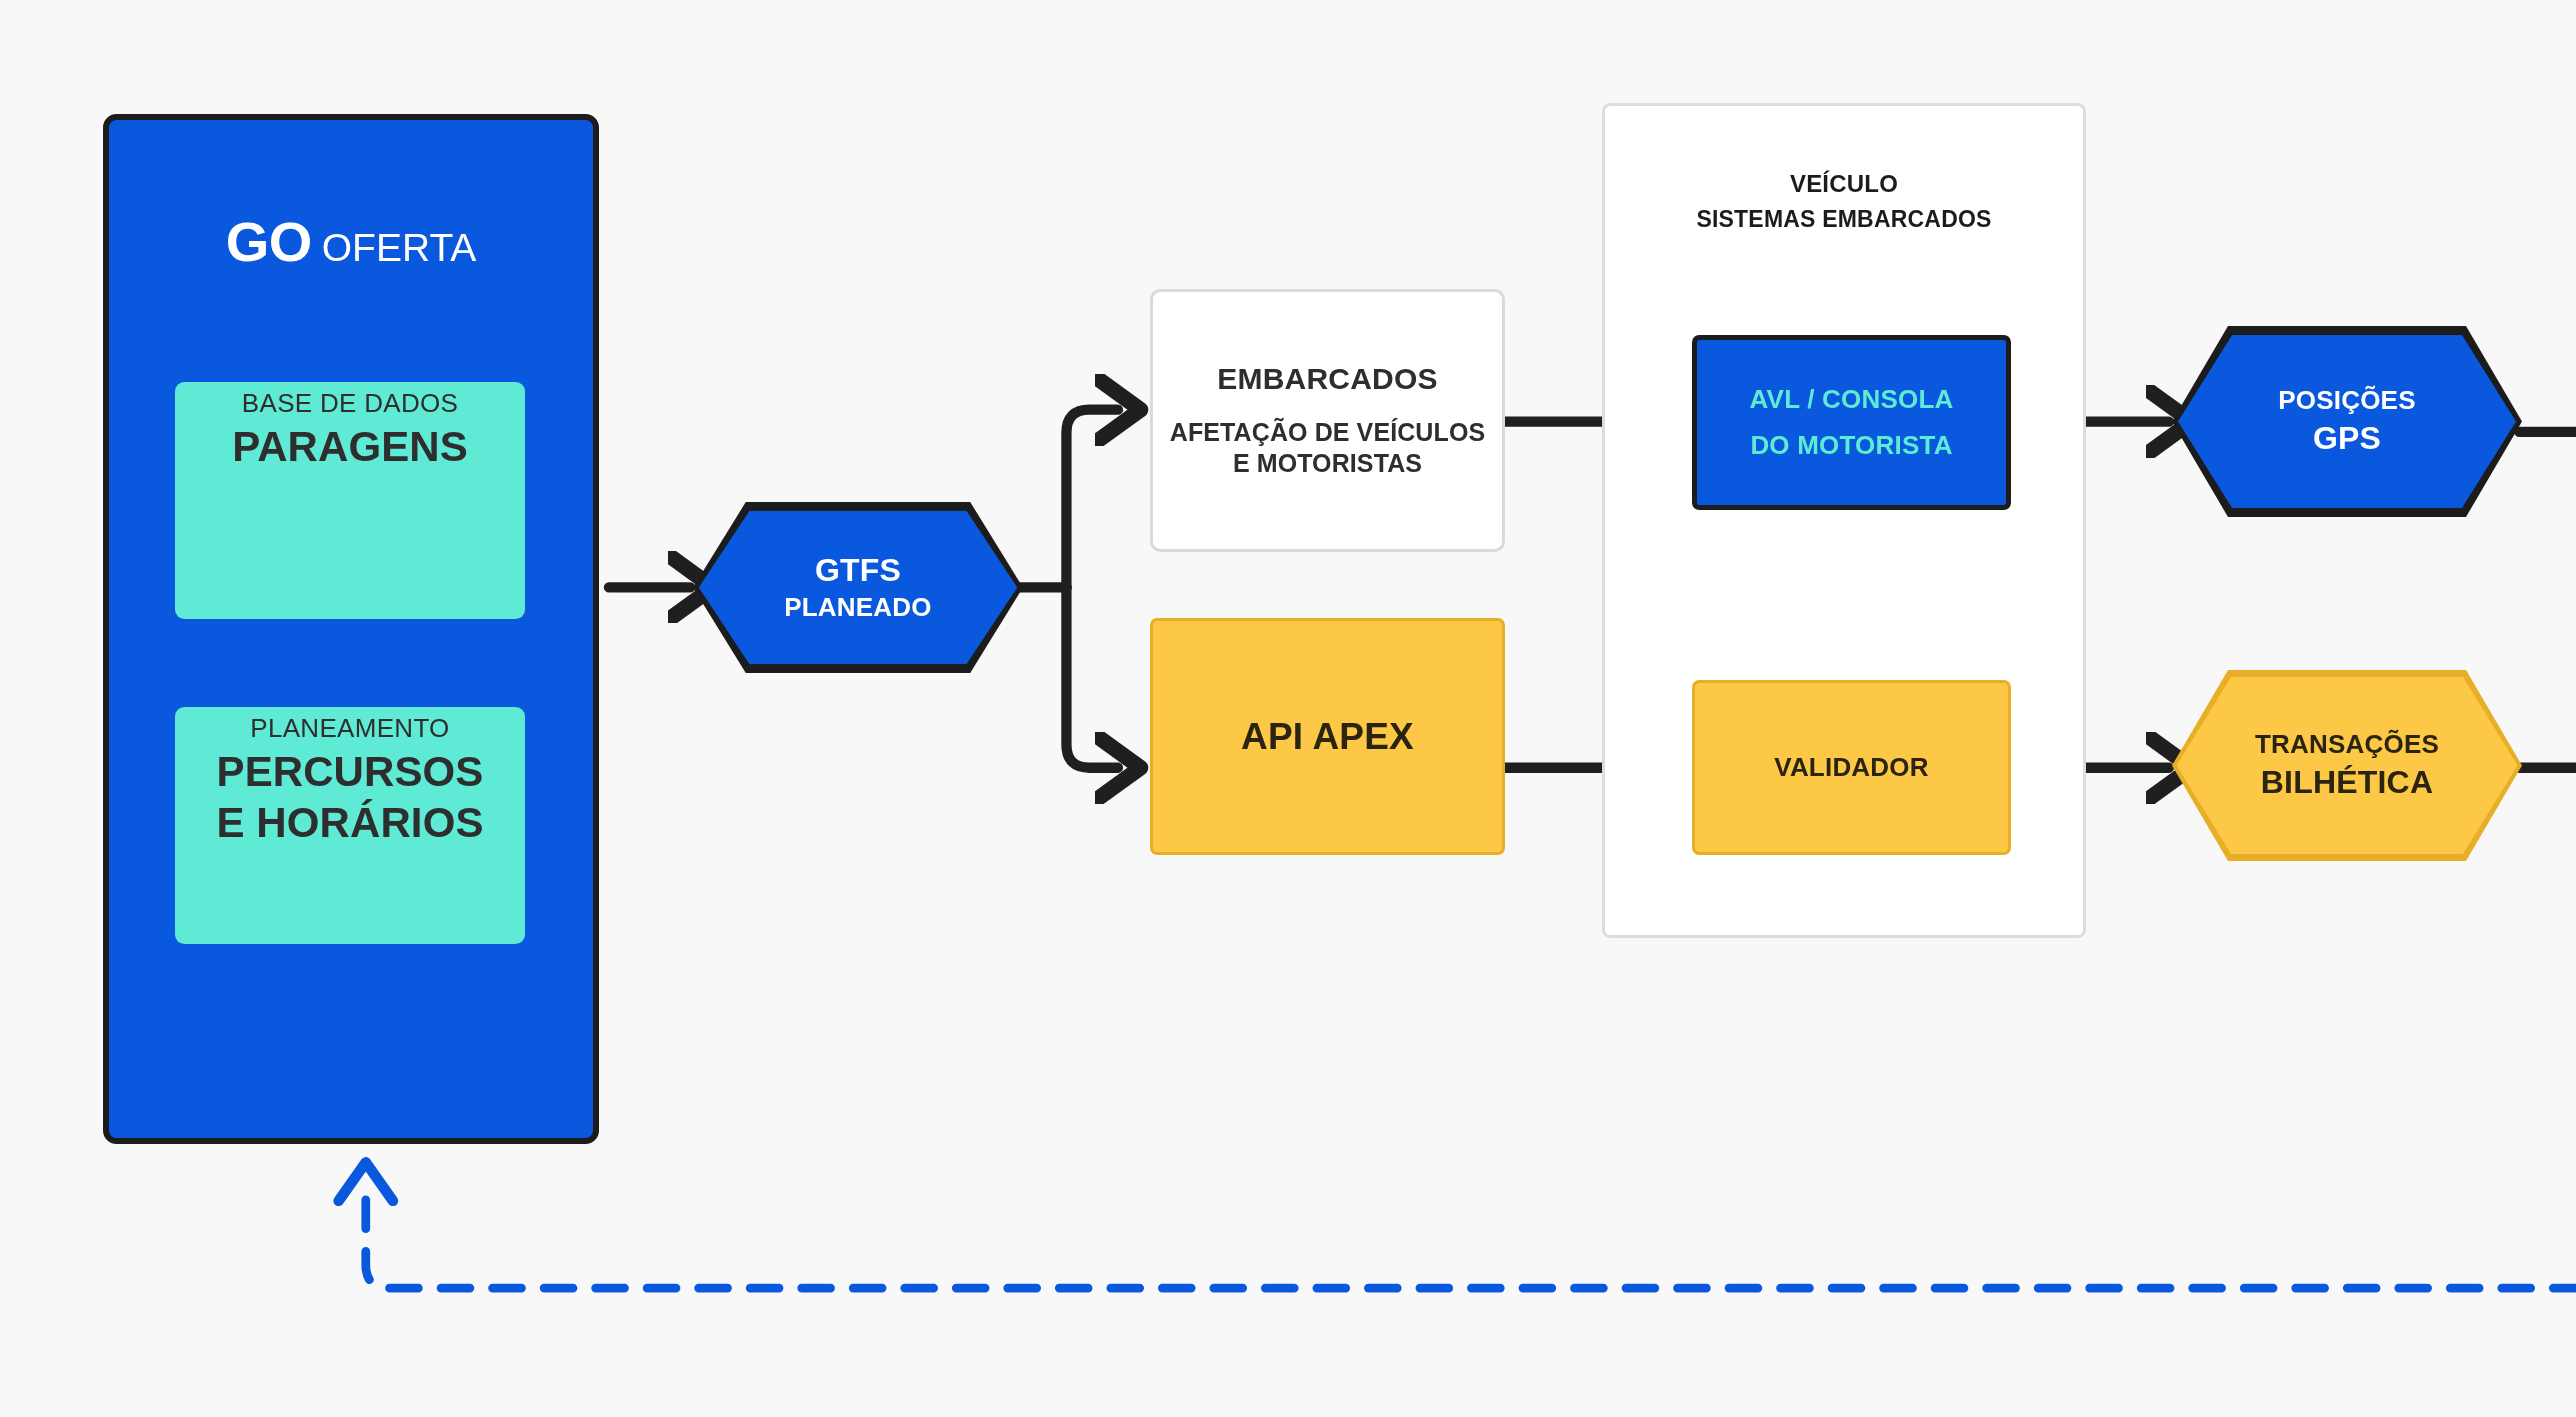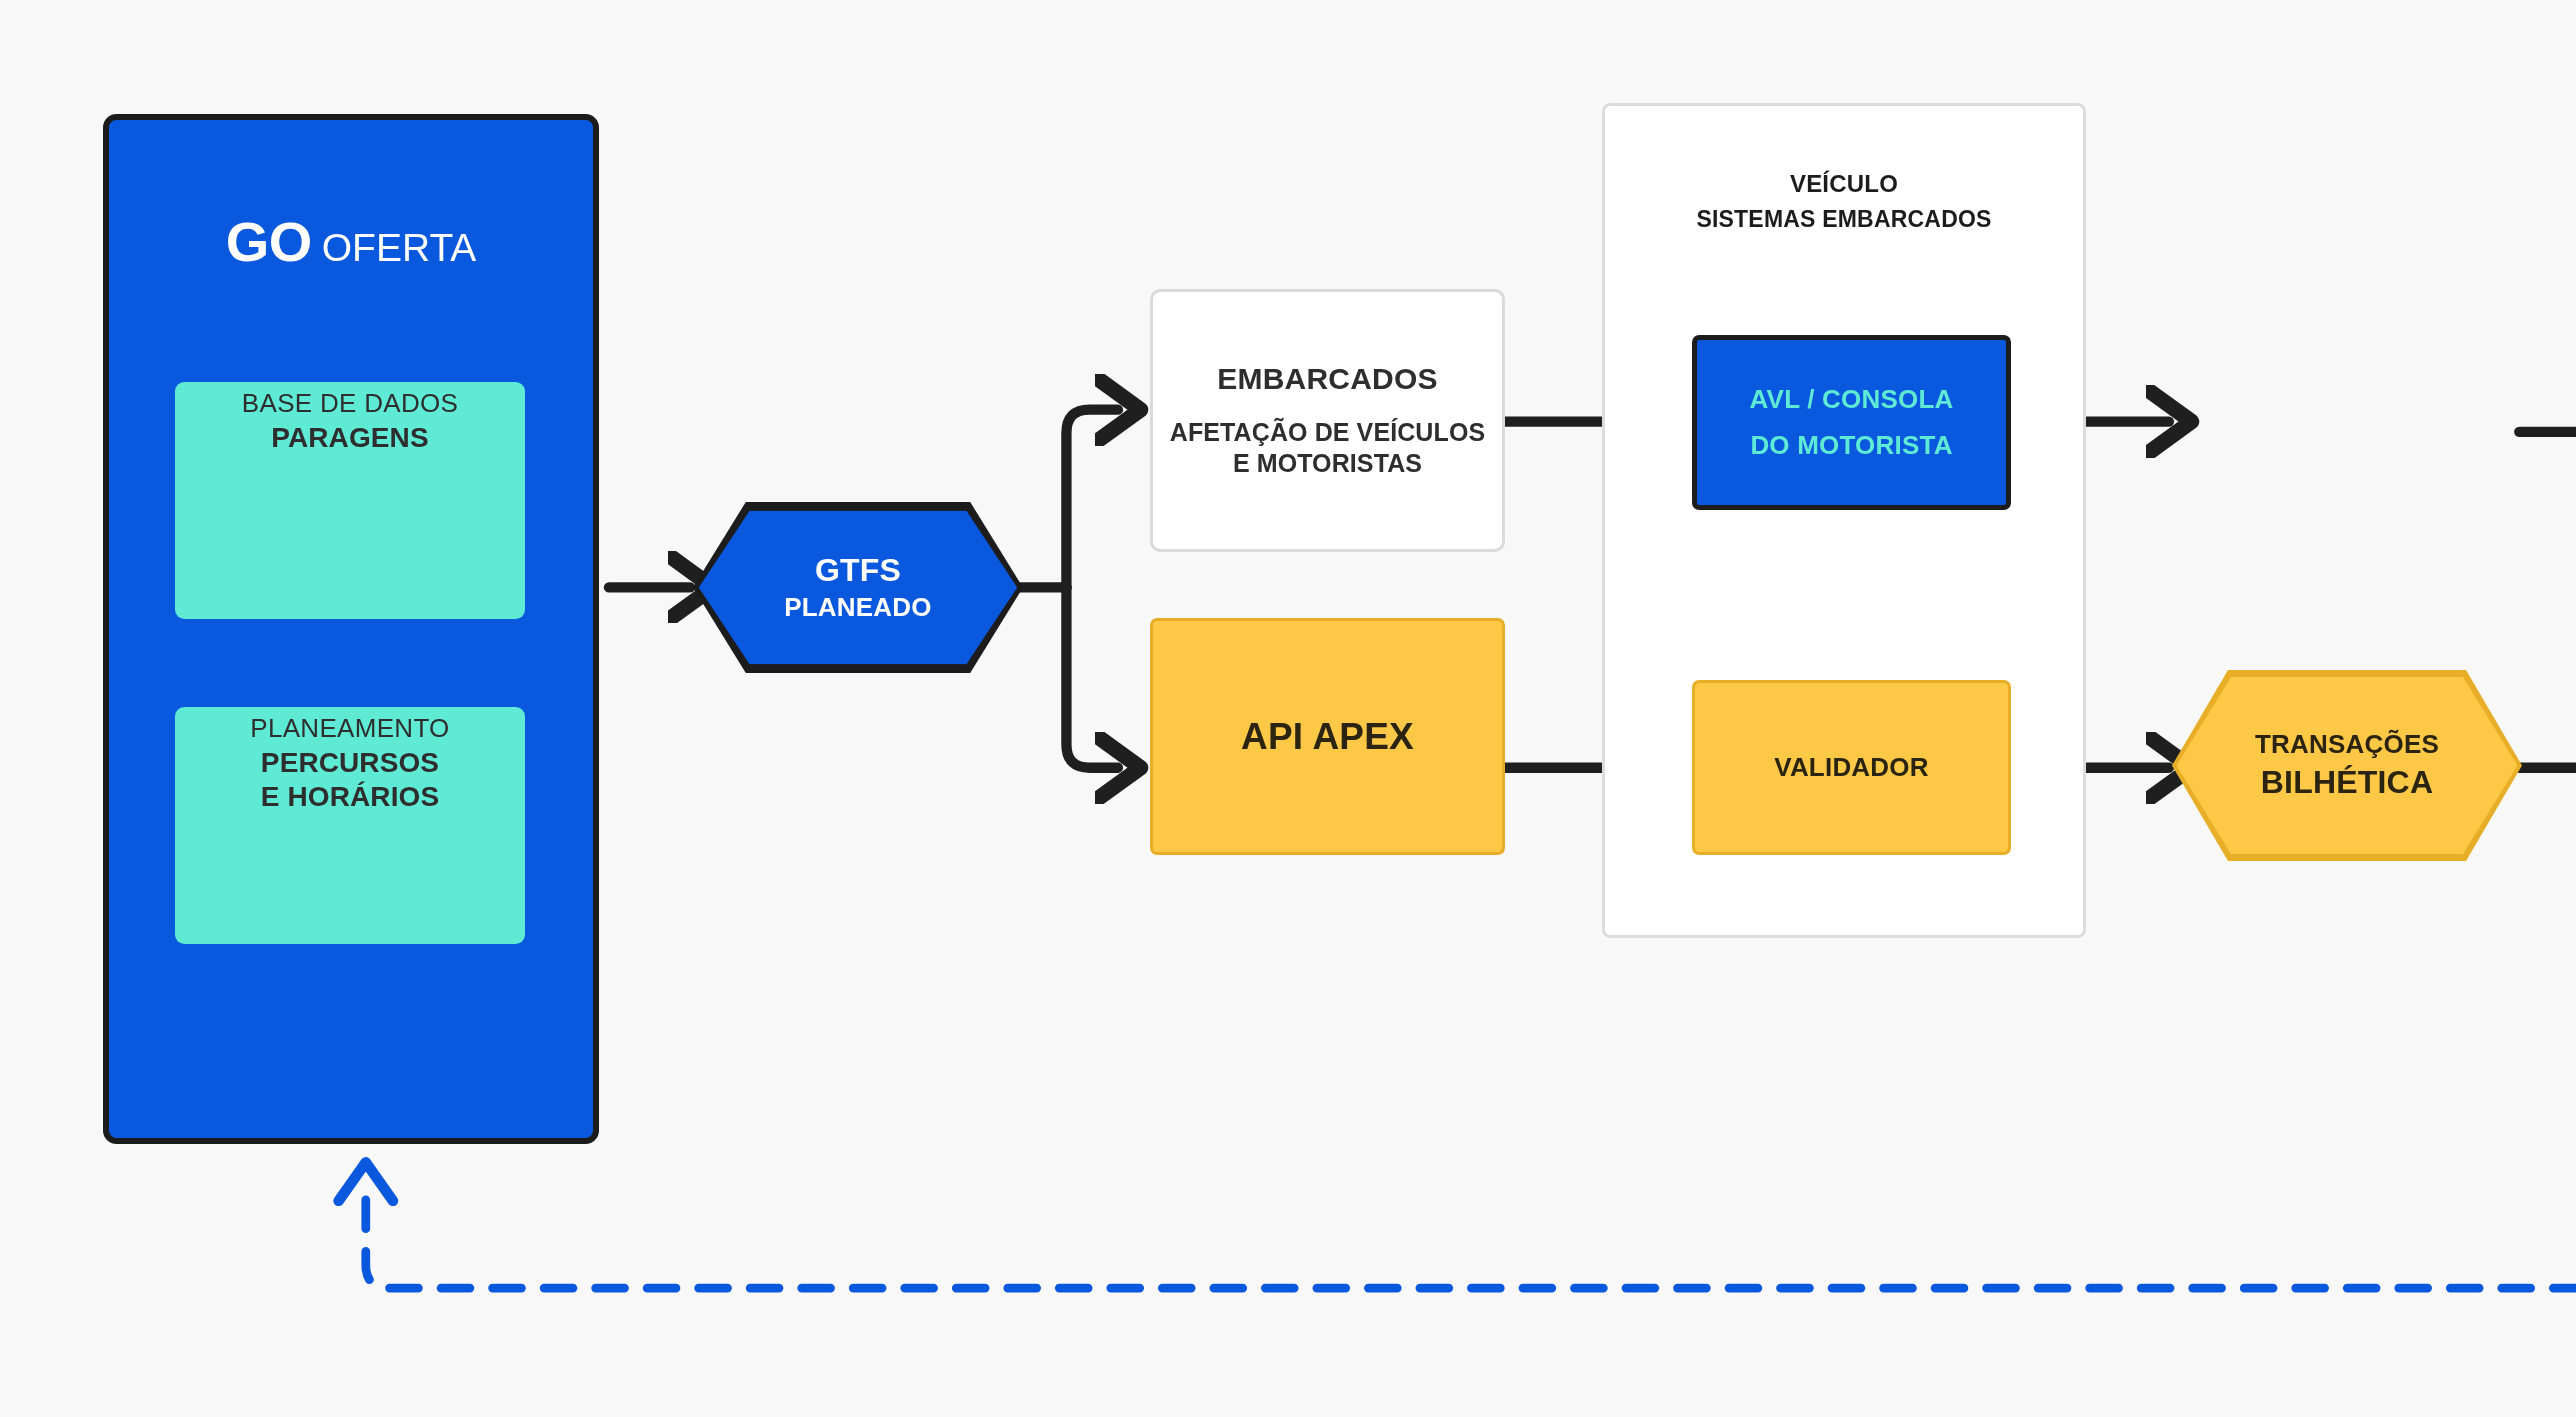--- a/index.html
+++ b/index.html
@@ -41,21 +41,21 @@
     border-radius:9.3px;
     display:flex;
     flex-direction:column;
     align-items:center;
     text-align:center;
     color:#2E2E2E;
     box-sizing:border-box;
     padding:5.2px 11.3px;
   }
   .card .l-sm{font-size:26px;font-weight:500;line-height:1.3;letter-spacing:0.3px;}
-  .card .l-lg{font-size:28px;font-weight:700;line-height:1.22;letter-spacing:0.1px;}
+  .card .l-lg{font-size:42px;font-weight:700;line-height:1.22;letter-spacing:0.1px;}
 
   
   .node-outline{
     background:#FFFFFF;
     border:3.6px solid #DADADA;
     border-radius:10.3px;
     display:flex;flex-direction:column;
     align-items:center;justify-content:center;
     text-align:center;color:#2E2E2E;
     box-sizing:border-box;padding:6.2px 12.4px;
@@ -212,20 +212,28 @@
 
   <div class="abs node-blue" style="left:1692px;top:335px;width:319px;height:175px;flex-direction:column;">
     <div>AVL / CONSOLA</div>
     <div>DO MOTORISTA</div>
   </div>
 
   <div class="abs node-yellow" style="left:1692px;top:680px;width:319px;height:175px;">
     <span>VALIDADOR</span>
   </div>
 
+  <div class="hex-wrap" style="left:2172px;top:326px;width:350px;height:191px;">
+    <div class="hex hex-outer" style="background:#1C1C1C;"></div>
+    <div class="hex hex-outer" style="background:#0A58DD;transform:scale(0.966,0.905);"></div>
+    <div class="hex-label hex-blue">
+      <div class="h1">POSIÇÕES</div>
+      <div class="h2">GPS</div>
+    </div>
+  </div>
 
   <div class="hex-wrap" style="left:2172px;top:670px;width:350px;height:191px;">
     <div class="hex hex-outer" style="background:#E8AE27;"></div>
     <div class="hex hex-outer" style="background:#FDC845;transform:scale(0.974,0.928);"></div>
     <div class="hex-label hex-yellow">
       <div class="h1">TRANSAÇÕES</div>
       <div class="h2">BILHÉTICA</div>
     </div>
   </div>
 

